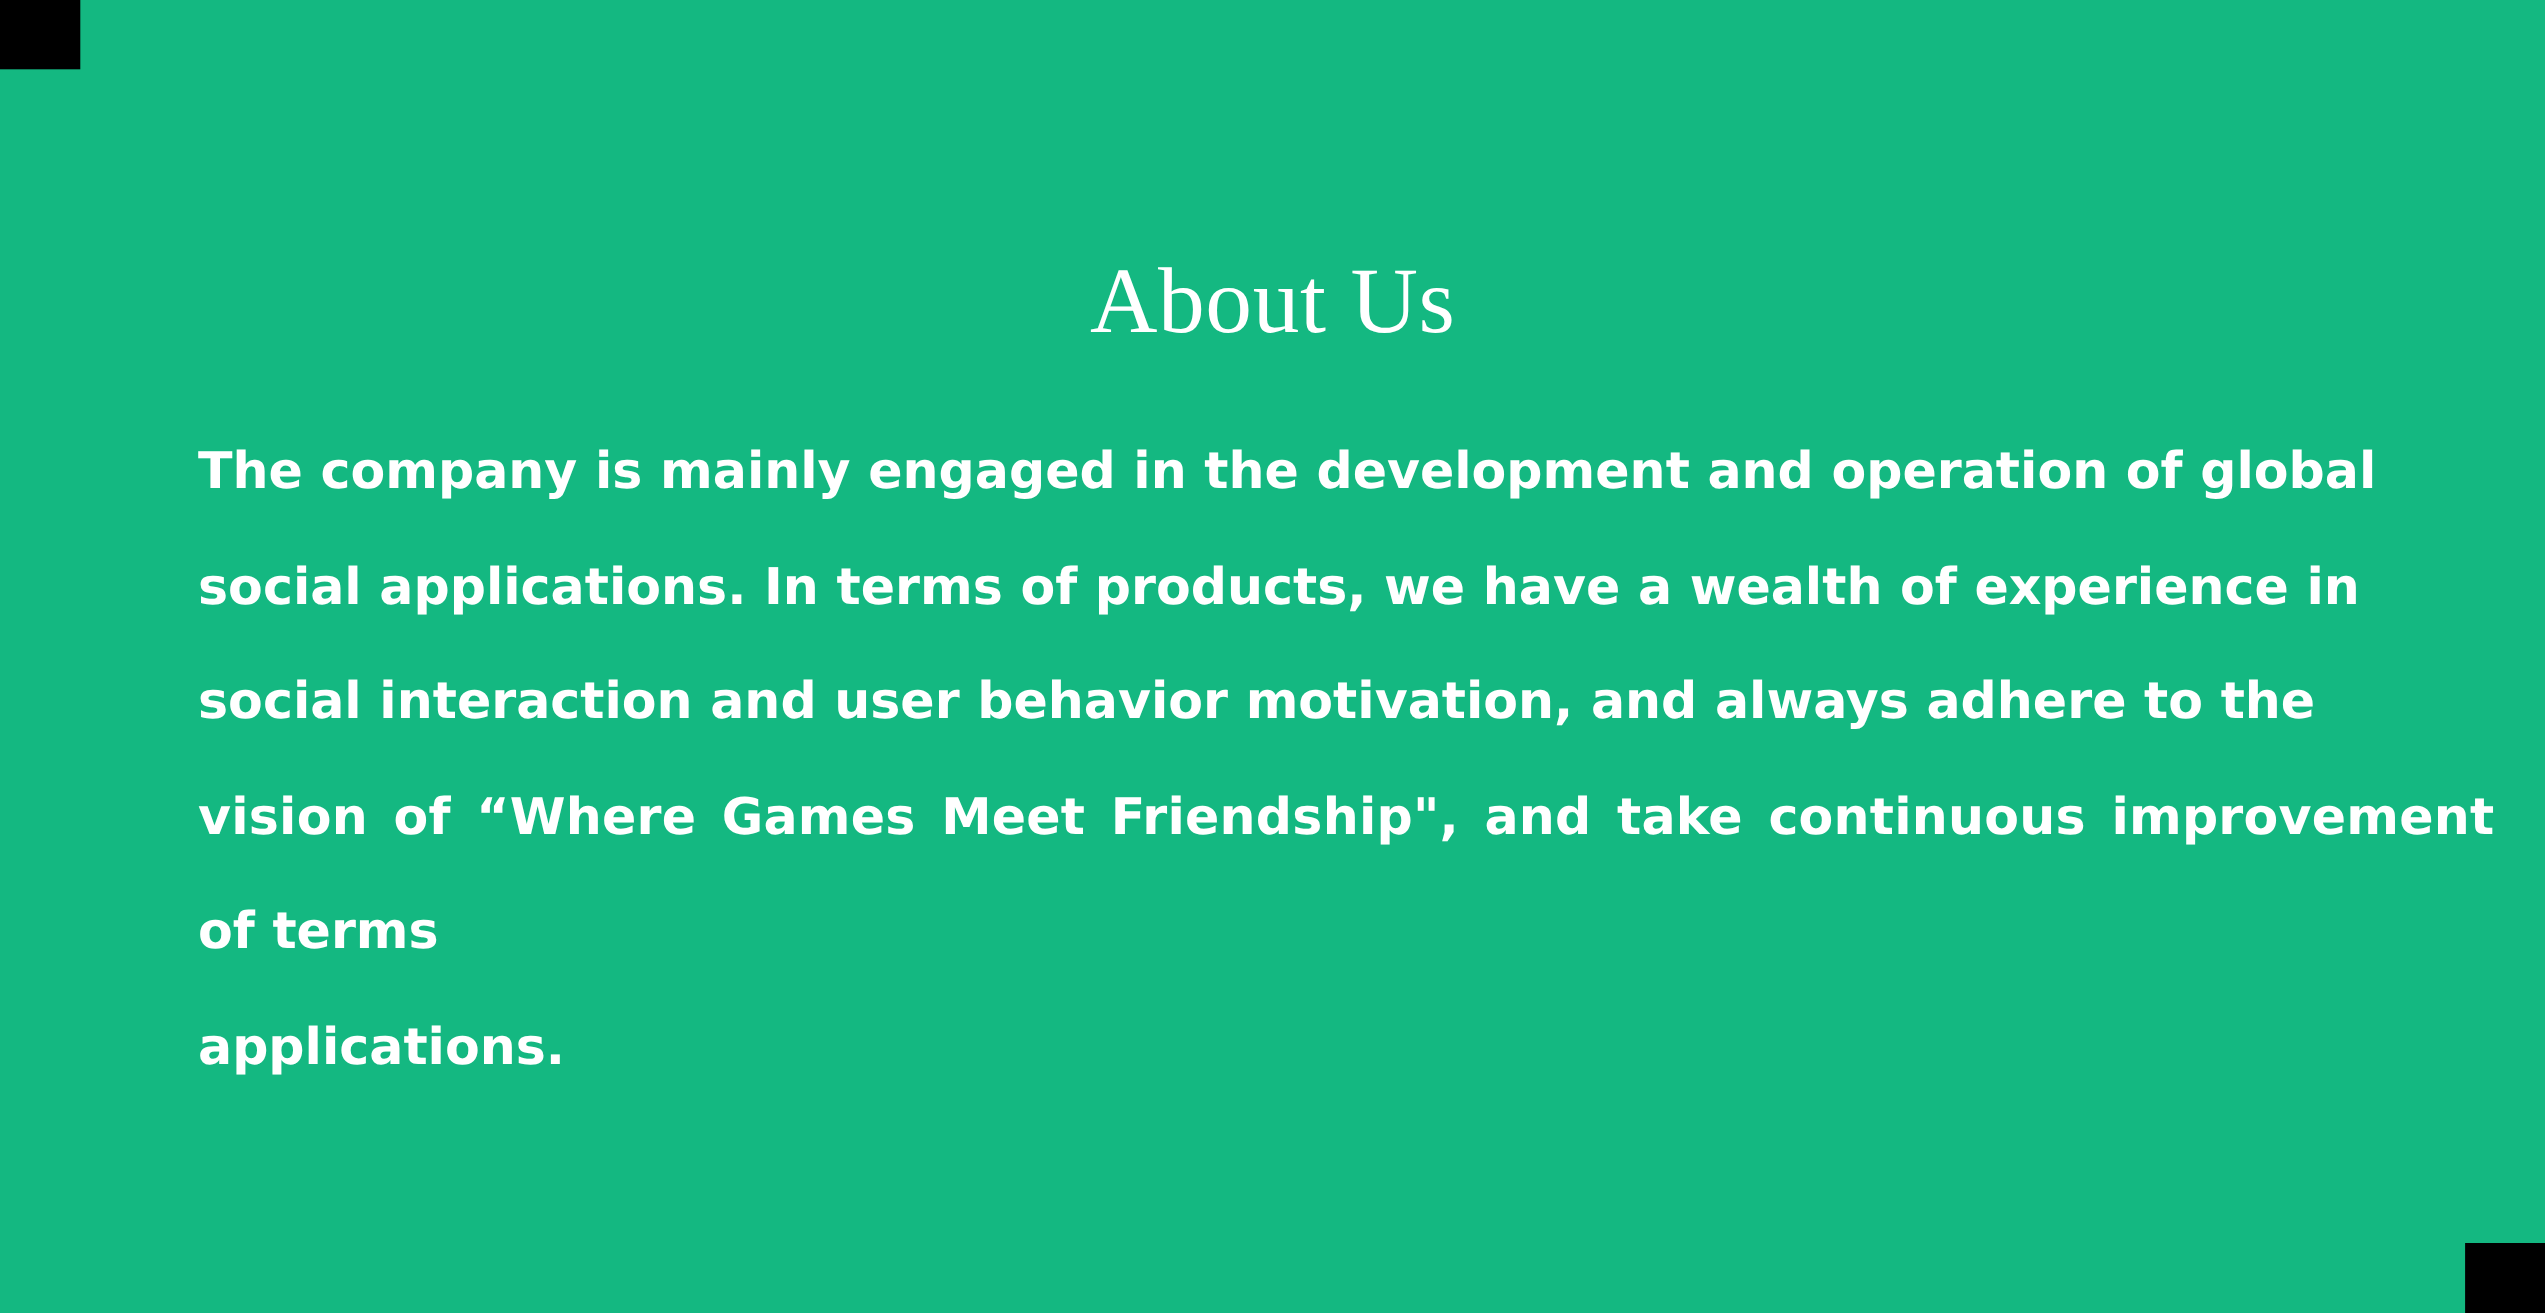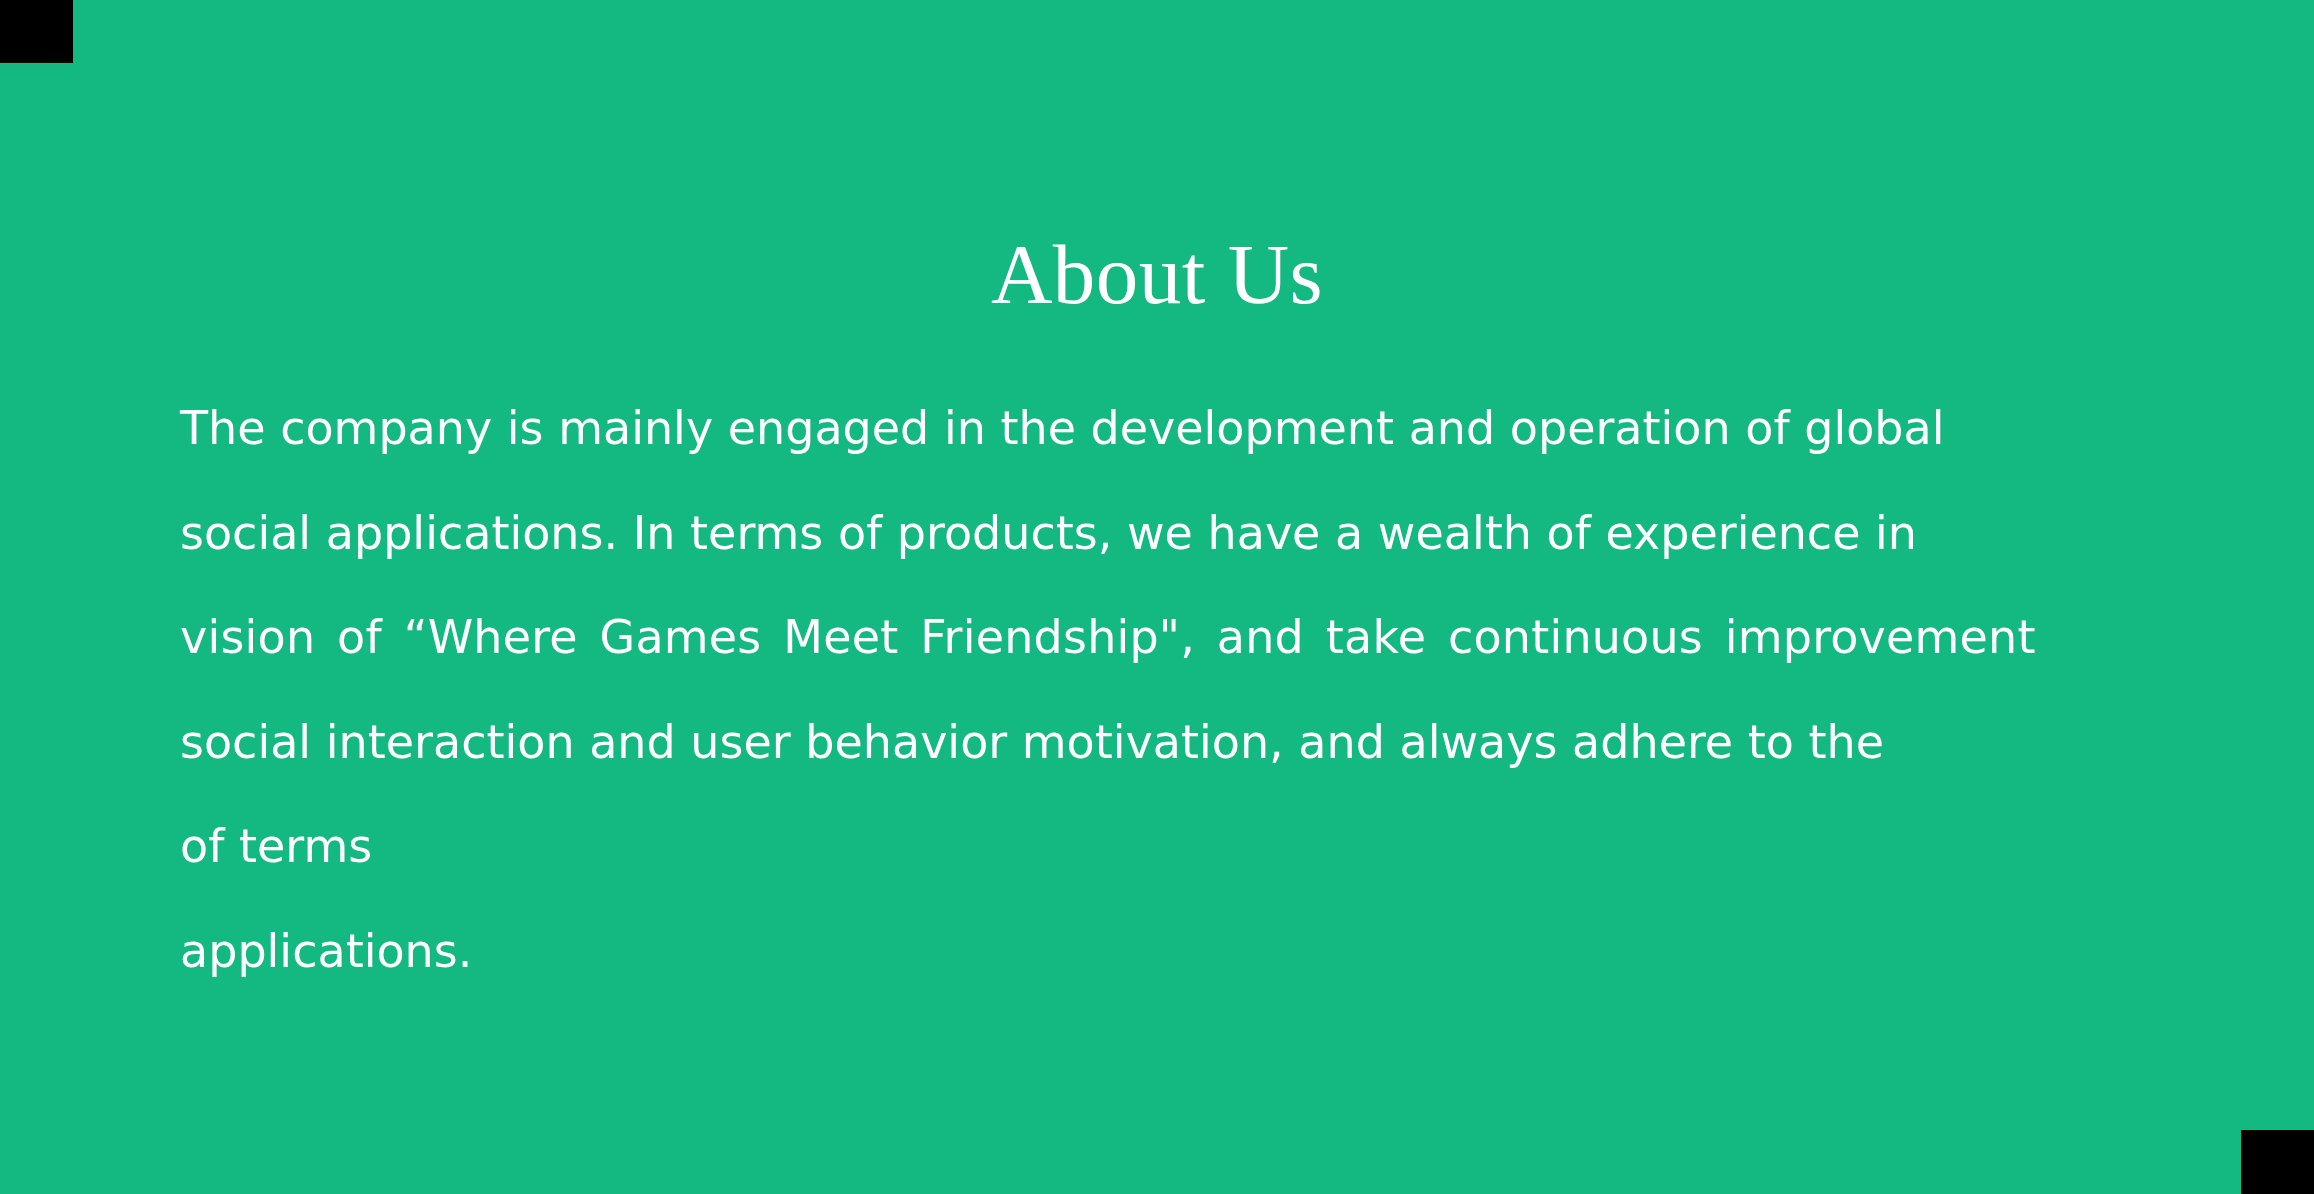--- a/index.html
+++ b/index.html
@@ -60,21 +60,21 @@
 
   
   #body-text {
     position: absolute;
     left: 180px;
     top: 376px;
     width: 2000px;
     color: #ffffff;
     font-family: "DejaVu Sans", sans-serif;
     font-size: 46px;
-    font-weight: 400;
+    font-weight: 700;
     line-height: 104.5px;
   }
 
   .body-line {
     display: block;
     white-space: nowrap;
     height: 104.5px;
     line-height: 104.5px;
     color: #ffffff;
   }
@@ -90,21 +90,21 @@
 
 <div id="slide" style="background: rgb(20, 184, 129);">
 
   <div class="corner-block" id="corner-tl" style="background: rgb(0, 0, 0);"></div>
 
   <div id="slide-title" style="color: rgb(255, 255, 255);">About Us</div>
 
   <div id="body-text" style="color: rgb(255, 255, 255);">
     <span class="body-line">The company is mainly engaged in the development and operation of global</span>
     <span class="body-line">social applications. In terms of products, we have a wealth of experience in</span>
+    <span class="body-line">social interaction and user behavior motivation, and always adhere to the</span>
     <span class="body-line justified">vision of  “Where Games Meet Friendship", and take continuous improvement</span>
-    <span class="body-line">social interaction and user behavior motivation, and always adhere to the</span>
     <span class="body-line">of terms</span>
     <span class="body-line">applications.</span>
   </div>
 
   <div class="corner-block" id="corner-br" style="background: rgb(0, 0, 0);"></div>
 
 </div>
 
 </body></html>

